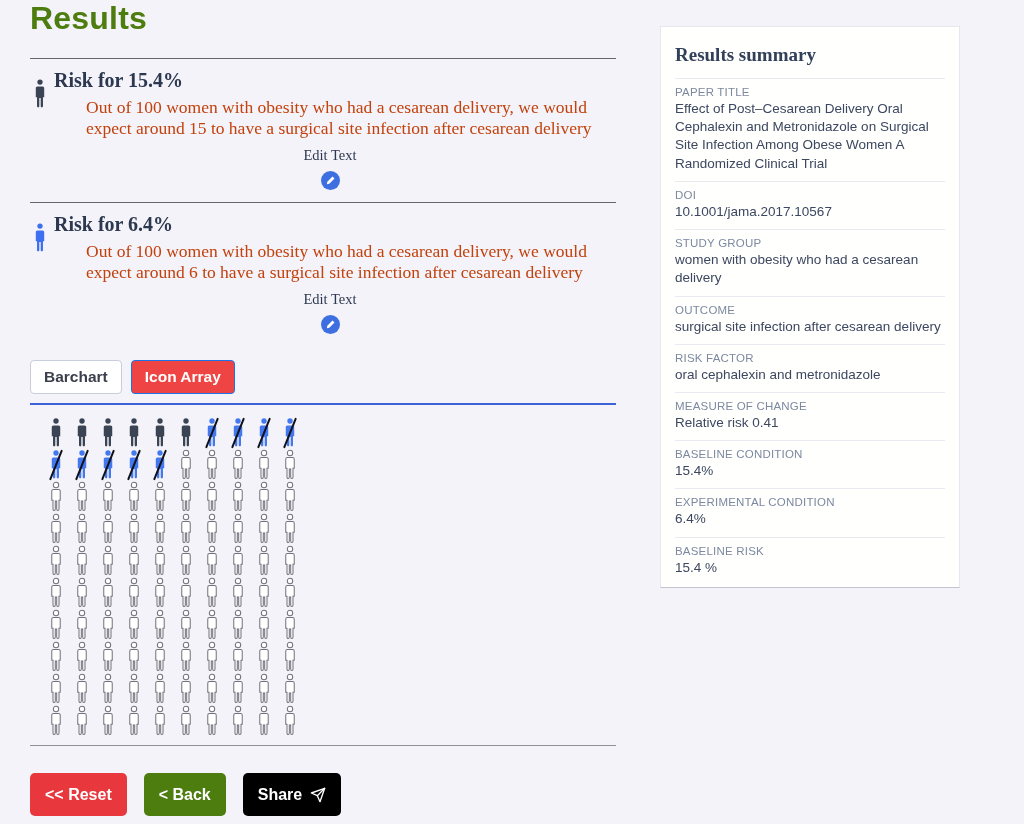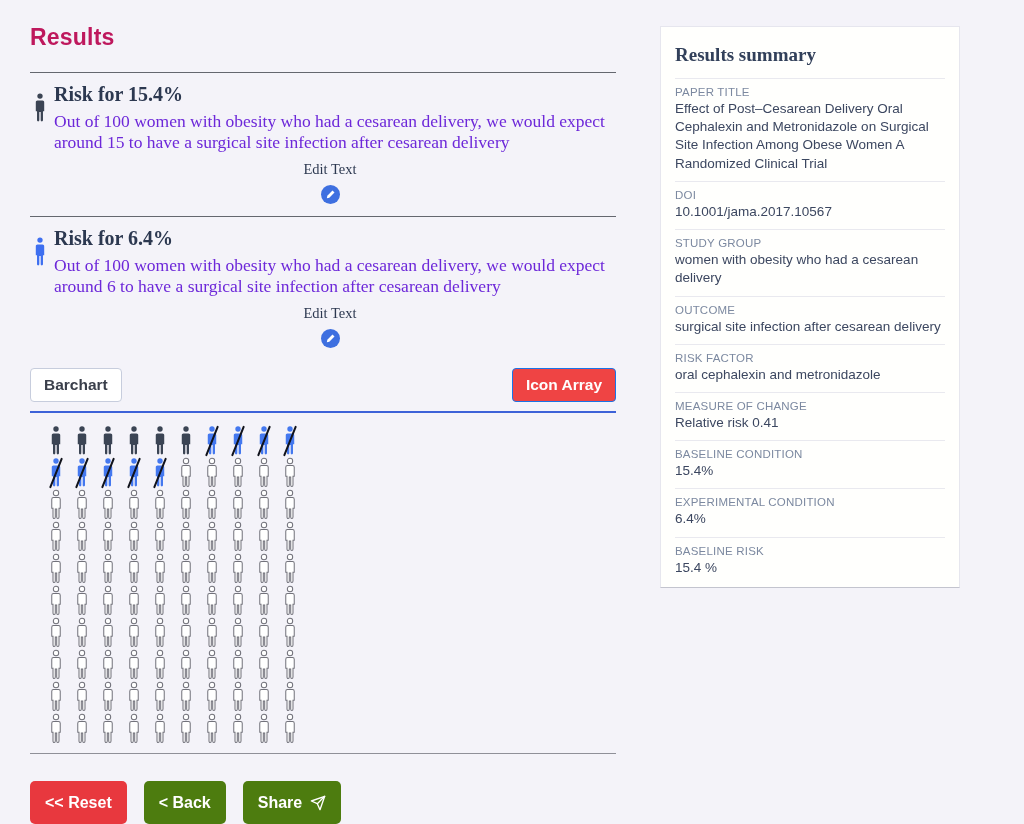--- a/index.html
+++ b/index.html
@@ -9,24 +9,23 @@
     font-family: "Liberation Sans", sans-serif;
     position: relative;
     overflow: hidden;
   }
   .main {
     position: absolute;
     left: 30px; top: 0;
     width: 586px;
   }
   h1.page-title {
-    margin-top: 24px;
-    font-size: 23px;
+    font-size: 32px;
     font-weight: 700;
-    color: #be185d;
+    color: #4d7c0f;
     letter-spacing: .2px;
   }
   .rule { height: 1px; background: #64676f; border: none; }
   .rule.dark1 { margin-top: 21px; }
   .rule.blue { background: #3d62d8; height: 2px; margin-top: 9px; }
   .rule.gray { background: #8f9098; margin-top: 7px; }
 
   .risk-section {
     display: flex;
     gap: 7px;
@@ -39,22 +38,23 @@
     font-family: "Liberation Serif", serif;
     font-size: 20px;
     font-weight: 700;
     color: #2c3850;
     margin: 1px 0 5px;
   }
   .risk-desc {
     font-family: "Liberation Serif", serif;
     font-size: 17.5px;
     line-height: 1.2;
-    color: #6d28d9;
+    color: #c2410c;
     max-width: 556px;
+    margin-left: 32px;
   }
   .edit-row {
     display: flex;
     justify-content: flex-end;
     align-items: center;
     gap: 7px;
     margin: 8px 10px 12px 0;
     cursor: pointer;
     flex-direction: column;
   }
@@ -65,21 +65,21 @@
   }
   .pencil-circle {
     width: 19px; height: 19px;
     border-radius: 50%;
     background: #3e6fe0;
     display: inline-flex;
     align-items: center;
     justify-content: center;
   }
 
-  .tabs { margin-top: 8px; display: flex; align-items: center; justify-content: space-between; }
+  .tabs { margin-top: 14px; display: flex; align-items: center; }
   .tab {
     font-family: "Liberation Sans", sans-serif;
     font-size: 15.5px;
     font-weight: 700;
     border-radius: 4px;
     padding: 7px 13px;
     cursor: pointer;
   }
   .tab.inactive {
     background: #ffffff;
@@ -123,21 +123,21 @@
     font-size: 16px;
     font-weight: 700;
     color: #ffffff;
     display: inline-flex;
     align-items: center;
     gap: 8px;
     cursor: pointer;
   }
   .btn-reset { background: #e8383e; }
   .btn-back  { background: #4d7c0f; }
-  .btn-share { background: #4d7c0f; }
+  .btn-share { background: #000000; }
 
   .dots { margin-top: 14px; display: flex; gap: 9px; }
   .dot { width: 10px; height: 10px; background: #3d6fe3; display: inline-block; }
   .progress-text {
     margin-top: 4px;
     font-size: 11.5px;
     color: #3a4152;
     padding-left: 36px;
   }
 

